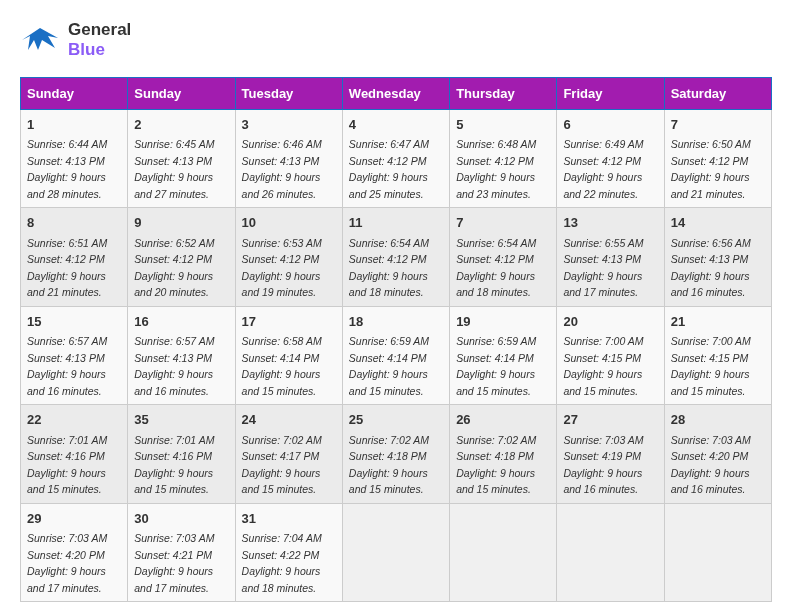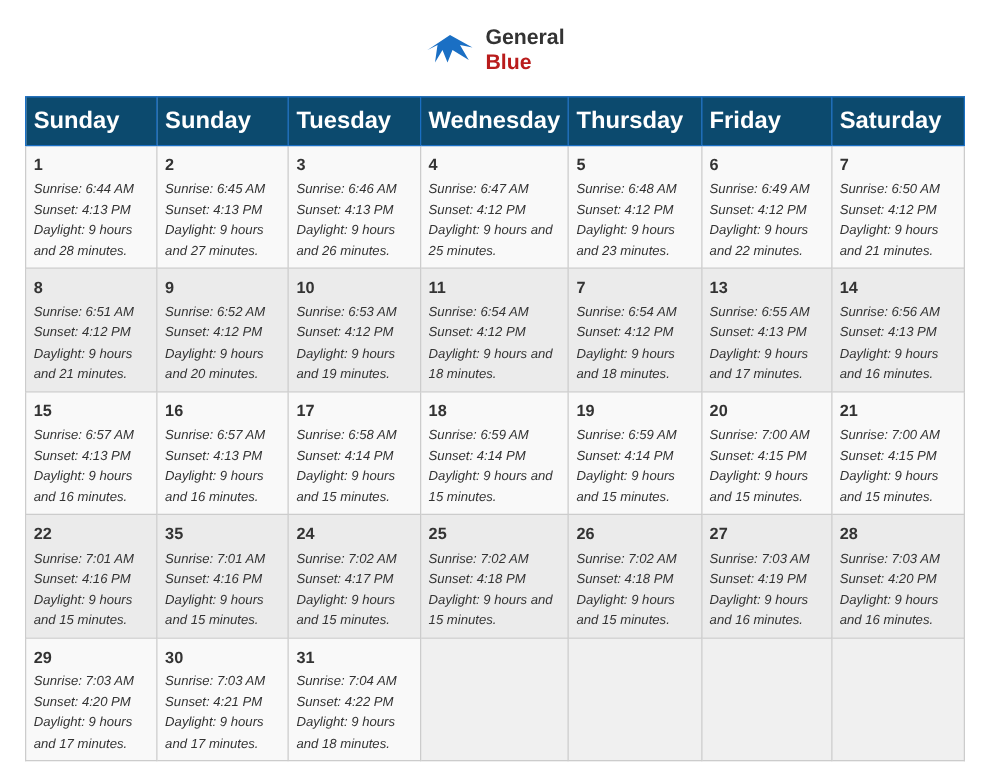--- a/index.html
+++ b/index.html
@@ -5,21 +5,21 @@
     * { box-sizing: border-box; margin: 0; padding: 0; }
     body {
       font-family: Arial, sans-serif;
       background: #fff;
       width: 792px;
       min-height: 612px;
       padding: 20px;
     }
     .header {
       display: flex;
-      justify-content: center;
+      justify-content: flex-start;
       align-items: flex-start;
       margin-bottom: 16px;
     }
     .logo {
       display: flex;
       align-items: center;
       gap: 4px;
     }
     .title-block {
       text-align: right;
@@ -34,23 +34,23 @@
       font-size: 16px;
       font-weight: normal;
       color: #555;
     }
     .calendar {
       width: 100%;
       border-collapse: collapse;
       font-size: 11px;
     }
     .calendar thead th {
-      background: #0c4a6e;
+      background: #a21caf;
       color: #fff;
-      font-size: 19px;
+      font-size: 13px;
       font-weight: bold;
       padding: 8px 6px;
       text-align: left;
       border: 1px solid #1a6fc4;
     }
     .calendar tbody td {
       vertical-align: top;
       padding: 5px 6px;
       border: 1px solid #ccc;
       width: calc(100% / 7);
@@ -85,21 +85,21 @@
 <body>
 
 <div class="header">
   <div class="logo">
     <svg width="40" height="40" viewBox="0 0 40 40">
 
       <polygon points="20,8 38,18 28,16 35,28 22,20 18,30 14,20 8,30 10,16 2,20" fill="#1a6fc4"></polygon>
     </svg>
     <div style="font-size:17px;font-weight:bold;color:#333;line-height:1.2;margin-left:4px;">
       <div>General</div>
-      <div style="color:#b91c1c;">Blue</div>
+      <div style="color:#8b5cf6;">Blue</div>
     </div>
   </div>
   <div class="title-block">
     <h1></h1>
     <h2></h2>
   </div>
 </div>
 
 <table class="calendar">
   <thead>

